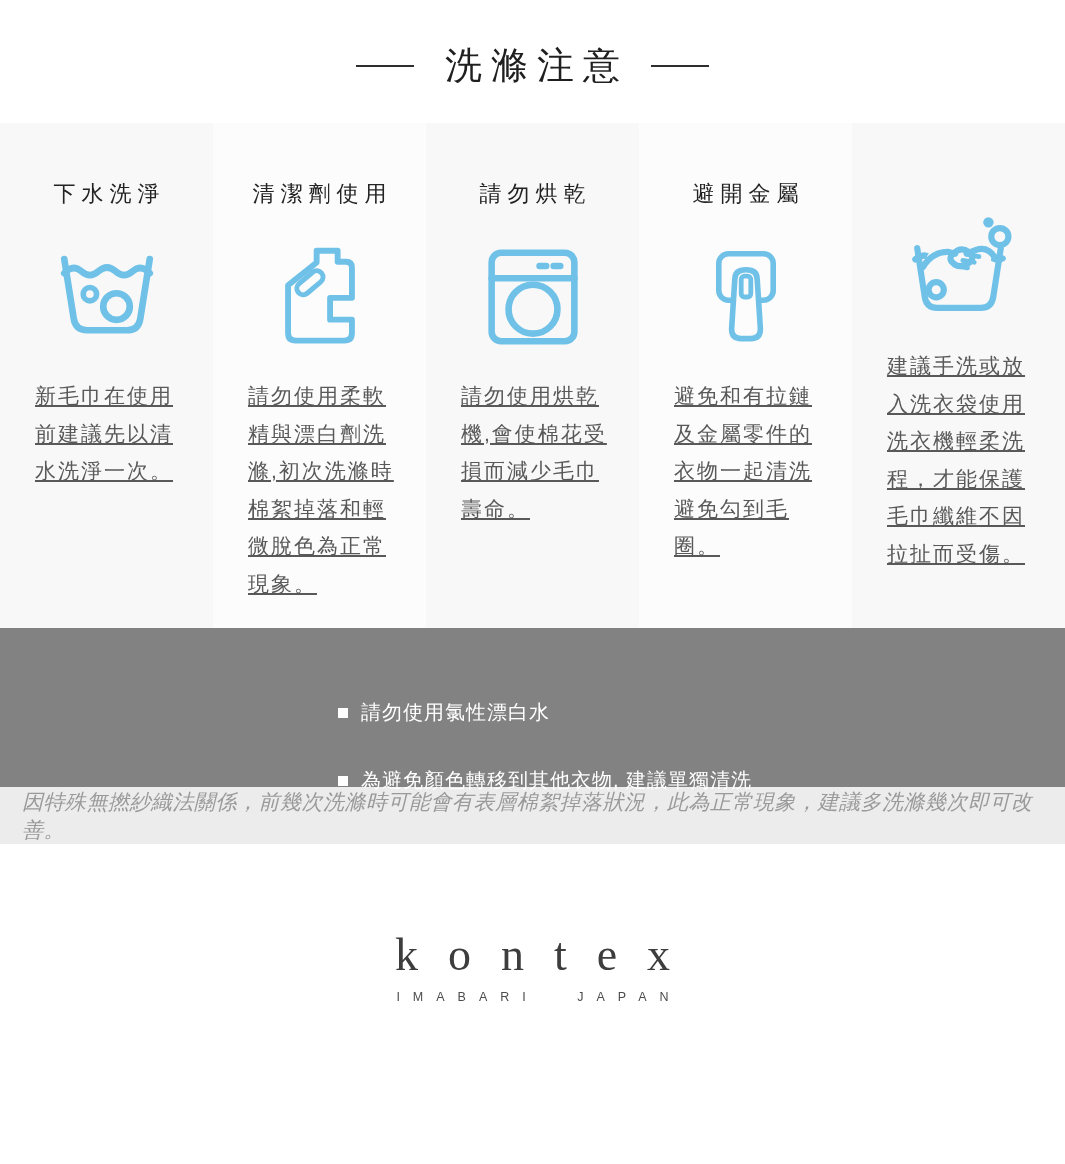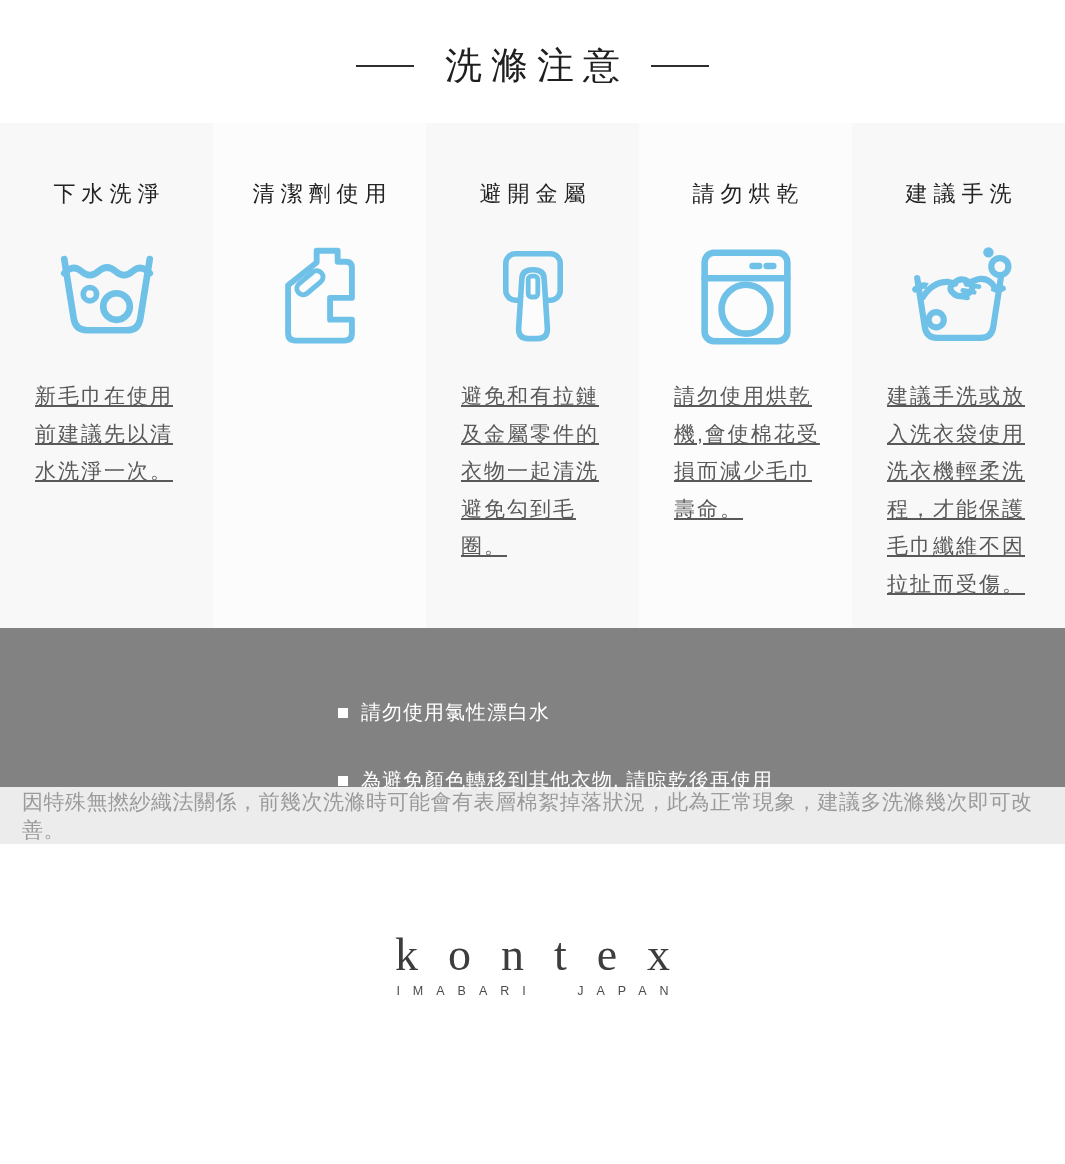--- a/index.html
+++ b/index.html
@@ -55,32 +55,34 @@
     width:10px; height:10px; background:#ffffff;
     margin:6px 13px 0 0; flex:none;
   }
   .note-text { font-size:20px; line-height:21px; letter-spacing:1px; color:#ffffff; }
 
   
   .footnote {
     height:57px; background:#ececec;
     display:flex; align-items:center;
     padding-left:22px;
+    font-style:italic;
   }
   .footnote-text { font-size:21px; color:#9a9a9a; letter-spacing:0.5px; }
 
   
   .brand { margin-top:54px; text-align:center; }
   .brand-name {
     display:inline-block;
     font-family:"Liberation Serif", serif;
     font-size:46px; line-height:1.1; color:#3d3d3d;
     letter-spacing:30px; padding-left:30px;margin-top:32px;
   }
   .brand-sub {
+    margin-top:6px;
   }
   .brand-sub span {
     display:inline-block;
     font-size:12.5px; color:#4c4c4c;
     letter-spacing:13px; padding-left:13px; word-spacing:22px;
   }
 </style>
 </head>
 <body>
 
@@ -114,59 +116,64 @@
     <div class="card">
       <div class="card-title">清潔劑使用</div>
       <div class="card-icon">
         <svg width="84" height="118" viewBox="0 0 100 120">
           <g stroke="currentColor" fill="none" stroke-width="7" stroke-linecap="round" stroke-linejoin="round">
             <path d="M46,5 L71,5 L71,18 L81,18 Q88,18 88,25 L88,61 L62,61 L62,87 L88,87 L88,103 Q88,112 79,112 L21,112 Q12,112 12,103 L12,46 L46,19 Z"></path>
             <rect x="20" y="35.5" width="36" height="15" rx="7.5" transform="rotate(-40 38 43)" stroke-width="6"></rect>
           </g>
         </svg>
       </div>
+      <div class="card-desc">請勿使用柔軟
+精與漂白劑洗
+滌,初次洗滌時
+棉絮掉落和輕
+微脫色為正常
+現象。</div>
+    </div>
+
+    <div class="card">
+      <div class="card-title">請勿烘乾</div>
+      <div class="card-icon">
+        <svg width="94" height="100" viewBox="0 0 100 106">
+          <g stroke="currentColor" fill="none" stroke-width="7" stroke-linecap="round" stroke-linejoin="round">
+            <rect x="6" y="6" width="88" height="94" rx="10"></rect>
+            <path d="M6,33 L94,33"></path>
+            <path d="M57,20 L64,20 M72,20 L79,20"></path>
+            <circle cx="50" cy="66" r="26"></circle>
+          </g>
+        </svg>
+      </div>
+      <div class="card-desc">請勿使用烘乾
+機,會使棉花受
+損而減少毛巾
+壽命。</div>
     </div>
 
     <div class="card">
       <div class="card-title">避開金屬</div>
       <div class="card-icon">
         <svg width="80" height="116" viewBox="0 0 100 120">
           <g stroke="currentColor" fill="none" stroke-width="7" stroke-linecap="round" stroke-linejoin="round">
             <rect x="16" y="6" width="68" height="58" rx="12"></rect>
             <path d="M32,100 L36,38 Q36,26 50,26 Q64,26 64,38 L68,100 Q68,112 56,112 L44,112 Q32,112 32,100 Z" fill="#fcfcfc"></path>
             <rect x="44" y="34" width="12" height="26" rx="4" stroke-width="6"></rect>
           </g>
         </svg>
       </div>
       <div class="card-desc">避免和有拉鏈
 及金屬零件的
 衣物一起清洗
 避免勾到毛圈。</div>
     </div>
 
     <div class="card">
-      <div class="card-title">請勿烘乾</div>
-      <div class="card-icon">
-        <svg width="94" height="100" viewBox="0 0 100 106">
-          <g stroke="currentColor" fill="none" stroke-width="7" stroke-linecap="round" stroke-linejoin="round">
-            <rect x="6" y="6" width="88" height="94" rx="10"></rect>
-            <path d="M6,33 L94,33"></path>
-            <path d="M57,20 L64,20 M72,20 L79,20"></path>
-            <circle cx="50" cy="66" r="26"></circle>
-          </g>
-        </svg>
-      </div>
-      <div class="card-desc">請勿使用烘乾
-機,會使棉花受
-損而減少毛巾
-壽命。</div>
-    </div>
-
-    <div class="card">
-      <div class="card-title">建議手洗</div>
       <div class="card-icon">
         <svg width="114" height="108" viewBox="0 0 120 112">
           <g stroke="currentColor" fill="none" stroke-width="6.5" stroke-linecap="round" stroke-linejoin="round">
             <path d="M16,36 L24,88 Q26,99 37,99 L83,99 Q94,99 96,88 L104,36"></path>
             <path d="M14,48 Q22,41 30,46 Q38,51 46,46 Q54,41 62,46 Q70,51 78,46 Q86,41 94,46 Q101,50 106,47"></path>
             <ellipse cx="60" cy="47" rx="34" ry="15" fill="#f8f8f8" stroke="none"></ellipse>
             <path d="M22,56 Q32,40 48,40 L56,42"></path>
             <path d="M98,46 Q90,34 78,38 L68,42"></path>
             <path d="M54,42 Q62,34 70,40 Q78,46 70,52 Q60,58 54,52 Q48,47 54,42 Z"></path>
             <path d="M58,55 l11,2 M64,49 l12,2 M70,43 l11,2" stroke-width="5"></path>
@@ -186,21 +193,21 @@
 
   </div>
 
   <div class="notes">
     <div class="note-row">
       <span class="bullet"></span>
       <span class="note-text">請勿使用氯性漂白水</span>
     </div>
     <div class="note-row">
       <span class="bullet"></span>
-      <span class="note-text">為避免顏色轉移到其他衣物, 請晾乾後再使用</span>
+      <span class="note-text">為避免顏色轉移到其他衣物, 建議單獨清洗</span>
     </div>
   </div>
 
   <div class="footnote">
     <span class="footnote-text">因特殊無撚紗織法關係，前幾次洗滌時可能會有表層棉絮掉落狀況，此為正常現象，建議多洗滌幾次即可改善。</span>
   </div>
 
   <div class="brand">
     <span class="brand-name">kontex</span>
     <div class="brand-sub">

